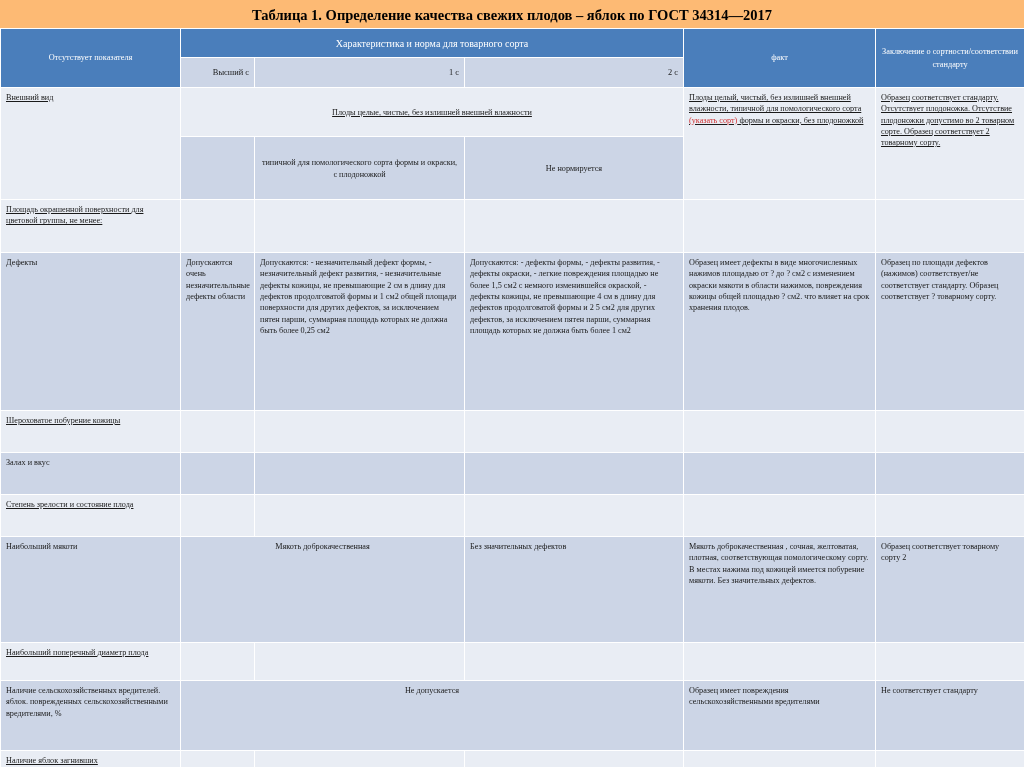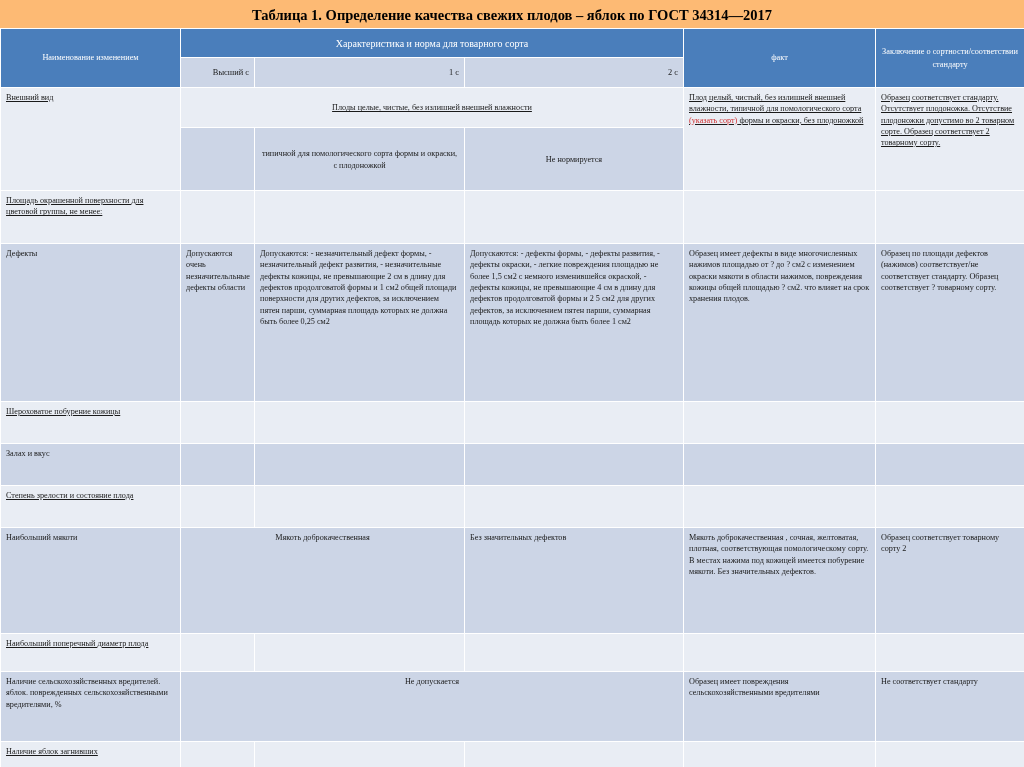--- a/index.html
+++ b/index.html
@@ -90,35 +90,35 @@
       <col style="width:180px">
       <col style="width:74px">
       <col style="width:210px">
       <col style="width:219px">
       <col style="width:192px">
       <col style="width:149px">
     </colgroup>
 
     <tbody>
         <tr>
-      <td class="hdr" rowspan="2" style="height:29px">Наименование изменением</td>
+      <td class="hdr" rowspan="2" style="height:29px">Отсутствует показателя</td>
       <td class="hdr-grp" colspan="3" style="height:29px">Характеристика и норма для товарного сорта</td>
       <td class="hdr" rowspan="2">факт</td>
       <td class="hdr" rowspan="2">Заключение о сортности/соответствии стандарту</td>
     </tr>
     <tr>
       <td class="sub-hdr" style="height:30px">Высший с</td>
       <td class="sub-hdr">1 с</td>
       <td class="sub-hdr">2 с</td>
     </tr>
 
     <tr>
       <td class="band-a nm" rowspan="2" style="height:44px">Внешний вид</td>
-      <td class="band-a c-center v-mid" colspan="3" style="height:40px">Плоды целые, чистые, без излишней внешней влажности</td>
-      <td class="band-a" rowspan="2"><span>Плод целый, чистый, без излишней внешней влажности, типичной для помологического сорта </span><span class="red">(указать сорт)</span><span> формы и окраски, без плодоножкой</span></td>
+      <td class="band-a c-center v-mid" colspan="3" style="height:49px">Плоды целые, чистые, без излишней внешней влажности</td>
+      <td class="band-a" rowspan="2"><span>Плоды целый, чистый, без излишней внешней влажности, типичной для помологического сорта </span><span class="red">(указать сорт)</span><span> формы и окраски, без плодоножкой</span></td>
       <td class="band-a" rowspan="2">Образец соответствует стандарту. Отсутствует плодоножка. Отсутствие плодоножки допустимо во 2 товарном сорте. Образец соответствует 2 товарному сорту.</td>
     </tr>
 
     <tr>
       <td class="band-b" style="height:63px"></td>
       <td class="band-b c-center v-mid" style="height:63px">типичной для помологического сорта формы и окраски, с плодоножкой</td>
       <td class="band-b c-center v-mid" style="height:63px">Не нормируется</td>
     </tr>
 
     <tr>

